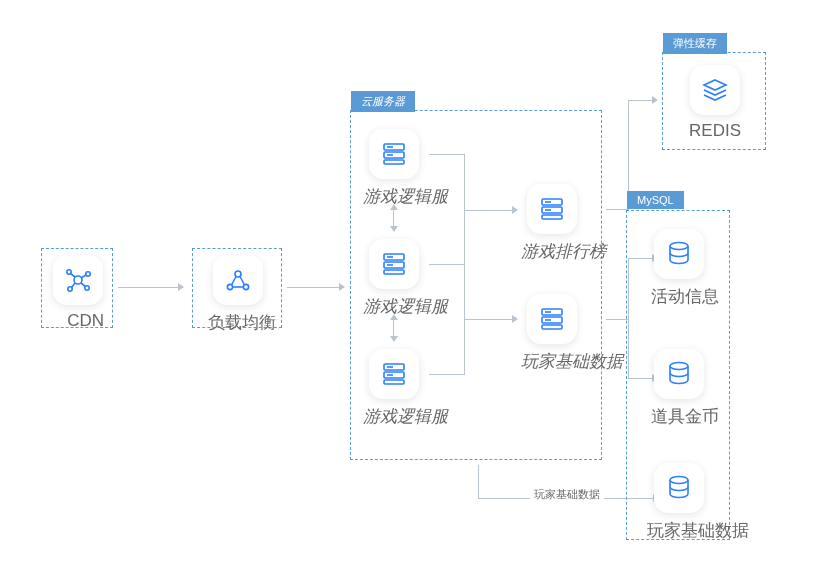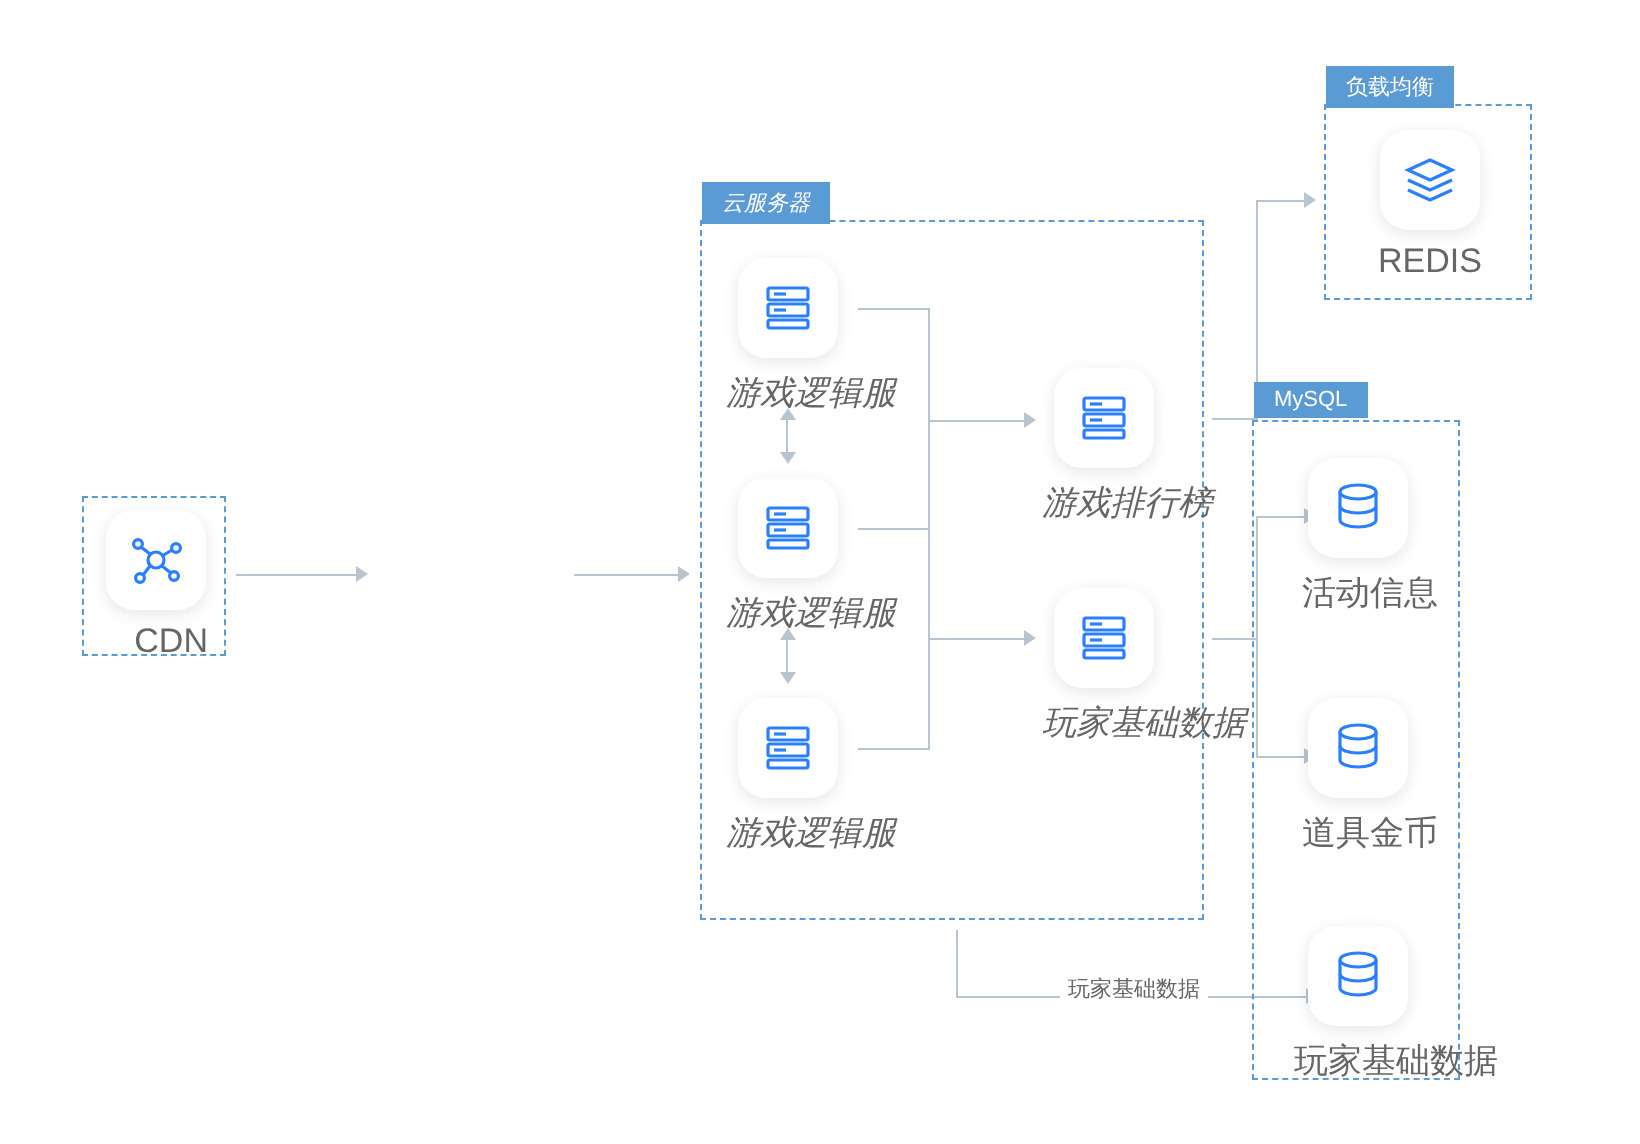--- a/index.html
+++ b/index.html
@@ -47,20 +47,37 @@
             </g>
           </svg>
       </div>
       <div class="lbl">CDN</div>
     </div>
   </div>
 
   <div class="arrow-line" style="left:118px;top:287px;width:60px;height:1px;"></div>
   <div class="arrow-head arrow-right" style="left:178px;top:283px;"></div>
 
+  <div class="group" style="left:192px;top:248px;width:90px;height:80px;">
+    <div class="node" style="left:15px;top:6px;width:60px;">
+      <div class="icon-box">
+        <svg width="28" height="28" viewBox="0 0 28 28">
+            <g stroke="#2a7fff" stroke-width="1.6" fill="none">
+              <circle cx="14" cy="8" r="3"></circle>
+              <circle cx="6" cy="21" r="2.6"></circle>
+              <circle cx="22" cy="21" r="2.6"></circle>
+              <line x1="12" y1="10.5" x2="7.5" y2="19"></line>
+              <line x1="16" y1="10.5" x2="20.5" y2="19"></line>
+              <line x1="8.6" y1="21" x2="19.4" y2="21"></line>
+            </g>
+          </svg>
+      </div>
+      <div class="lbl">负载均衡</div>
+    </div>
+  </div>
 
   <div class="arrow-line" style="left:287px;top:287px;width:52px;height:1px;"></div>
   <div class="arrow-head arrow-right" style="left:339px;top:283px;"></div>
 
   <div class="group" style="left:350px;top:110px;width:252px;height:350px;font-style:italic;">
     <div class="group-title">云服务器</div>
 
     <div class="node" style="left:12px;top:18px;width:62px;">
       <div class="icon-box">
           <svg width="28" height="28" viewBox="0 0 28 28">
@@ -158,21 +175,21 @@
   <div class="arrow-head arrow-right" style="left:652px;top:254px;"></div>
   <div class="arrow-line" style="left:628px;top:378px;width:24px;height:1px;"></div>
   <div class="arrow-head arrow-right" style="left:652px;top:374px;"></div>
 
   <div class="arrow-line" style="left:478px;top:465px;width:1px;height:33px;"></div>
   <div class="arrow-line" style="left:478px;top:498px;width:175px;height:1px;"></div>
   <div class="arrow-head arrow-right" style="left:653px;top:494px;"></div>
   <div class="edge-lbl" style="left:530px;top:487px;">玩家基础数据</div>
 
   <div class="group" style="left:662px;top:52px;width:104px;height:98px;">
-    <div class="group-title">负载均衡</div>
+    <div class="group-title">弹性缓存</div>
     <div class="node" style="left:24px;top:12px;width:56px;">
       <div class="icon-box">
           <svg width="28" height="28" viewBox="0 0 28 28">
             <g stroke="#2a7fff" stroke-width="1.6" fill="none">
               <polygon points="14,4 25,9 14,14 3,9"></polygon>
               <polyline points="3,14 14,19 25,14"></polyline>
               <polyline points="3,19 14,24 25,19"></polyline>
             </g>
           </svg>
         </div>

